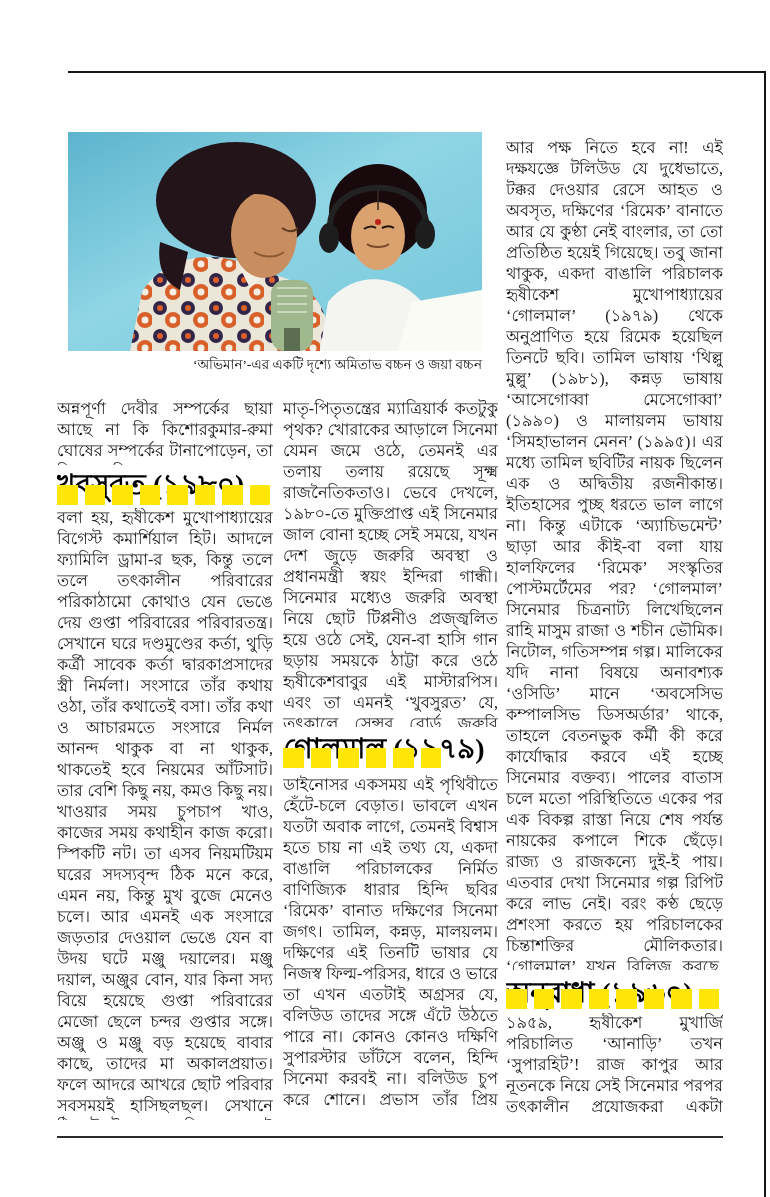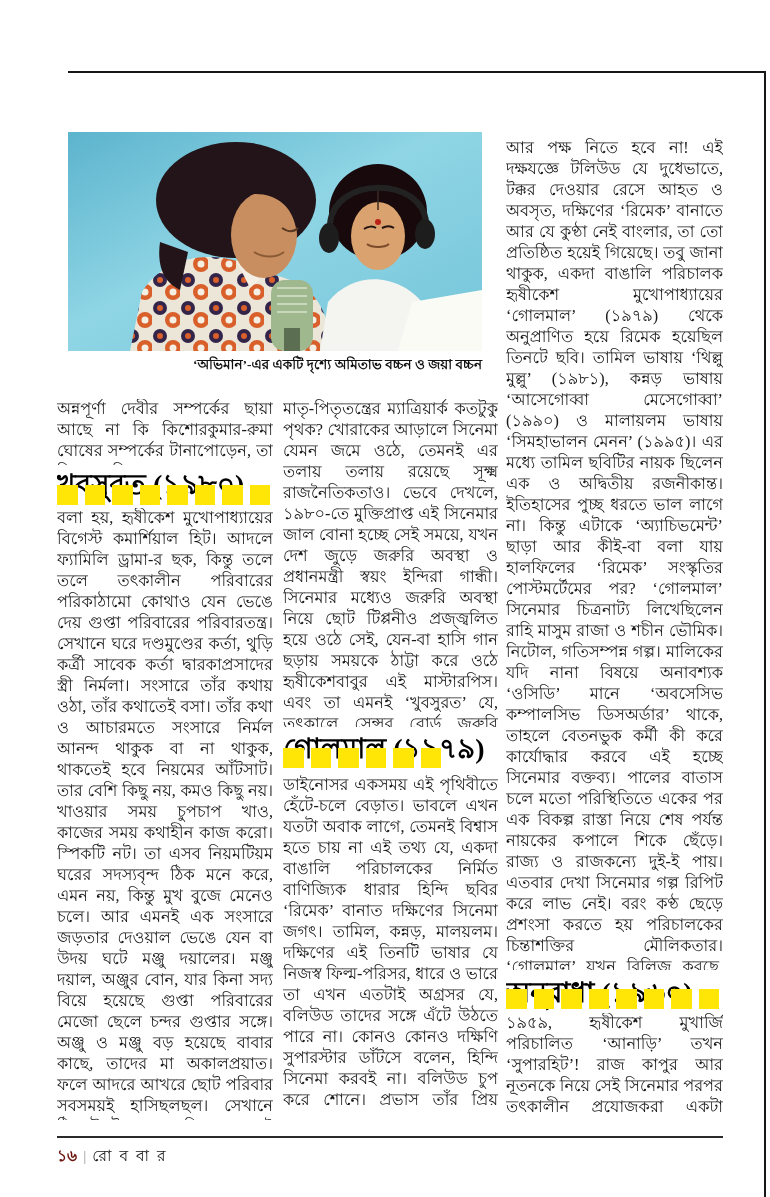--- a/index.html
+++ b/index.html
@@ -8,21 +8,21 @@
     background:#ffffff;overflow:hidden;
     font-family:"Liberation Serif","DejaVu Serif",serif;
     color:#1b1b1b;
   }
   .abs{position:absolute;}
   .top-rule{left:68px;top:71px;width:698px;height:2px;background:#161616;}
   .right-rule{left:764px;top:71px;width:2px;height:1126px;background:#161616;}
   .photo{left:68px;top:132px;width:414px;height:219px;margin:0;padding:0;background:#7cc8da;}
   .photo svg{display:block;width:414px;height:219px;}
   .caption{left:68px;top:356px;width:414px;text-align:right;
-    font-size:13.5px;font-weight:bold;color:#111;line-height:17px;}
+    font-size:13.5px;font-weight:normal;color:#111;line-height:17px;}
   .col{overflow:hidden;}
   .col1{left:57px;top:383px;width:216px;height:737px;}
   .col2{left:283px;top:383px;width:215px;height:722px;}
   .col3{left:506px;top:122px;width:217px;height:994px;}
   .block{position:absolute;left:0;right:0;overflow:hidden;}
   .lead,.body{font-size:16.2px;line-height:21px;text-align:justify;color:#181818;}
   .heading{font-weight:bold;font-size:28px;line-height:1.1;color:#000;
     font-family:"Liberation Serif","DejaVu Serif",serif;white-space:nowrap;}
   .squares{display:flex;gap:7px;height:20px;}
   .sq{flex:0 0 auto;width:20.5px;height:20px;background:var(--yellow,#ffe606);}
@@ -146,17 +146,14 @@
         <span class="sq"></span>
         <span class="sq"></span>
         <span class="sq"></span>
         <span class="sq"></span>
         <span class="sq"></span>
       </div>
     <div class="block body c3-body">১৯৫৯, হৃষীকেশ মুখার্জি পরিচালিত ‘আনাড়ি’ তখন ‘সুপারহিট’! রাজ কাপুর আর নূতনকে নিয়ে সেই সিনেমার পরপর তৎকালীন প্রযোজকরা একটা সিনেমার পরিচালনার জন্য তাঁকে ২ লাখ</div>
   </section>
 
   <div class="abs footer-rule"></div>
-  <div class="abs footer">
-    <span class="pageno">১৬</span><span class="divider">|</span><span class="brand">রো ব বা র</span>
-  </div>
 
 </div>
 
 </body></html>

